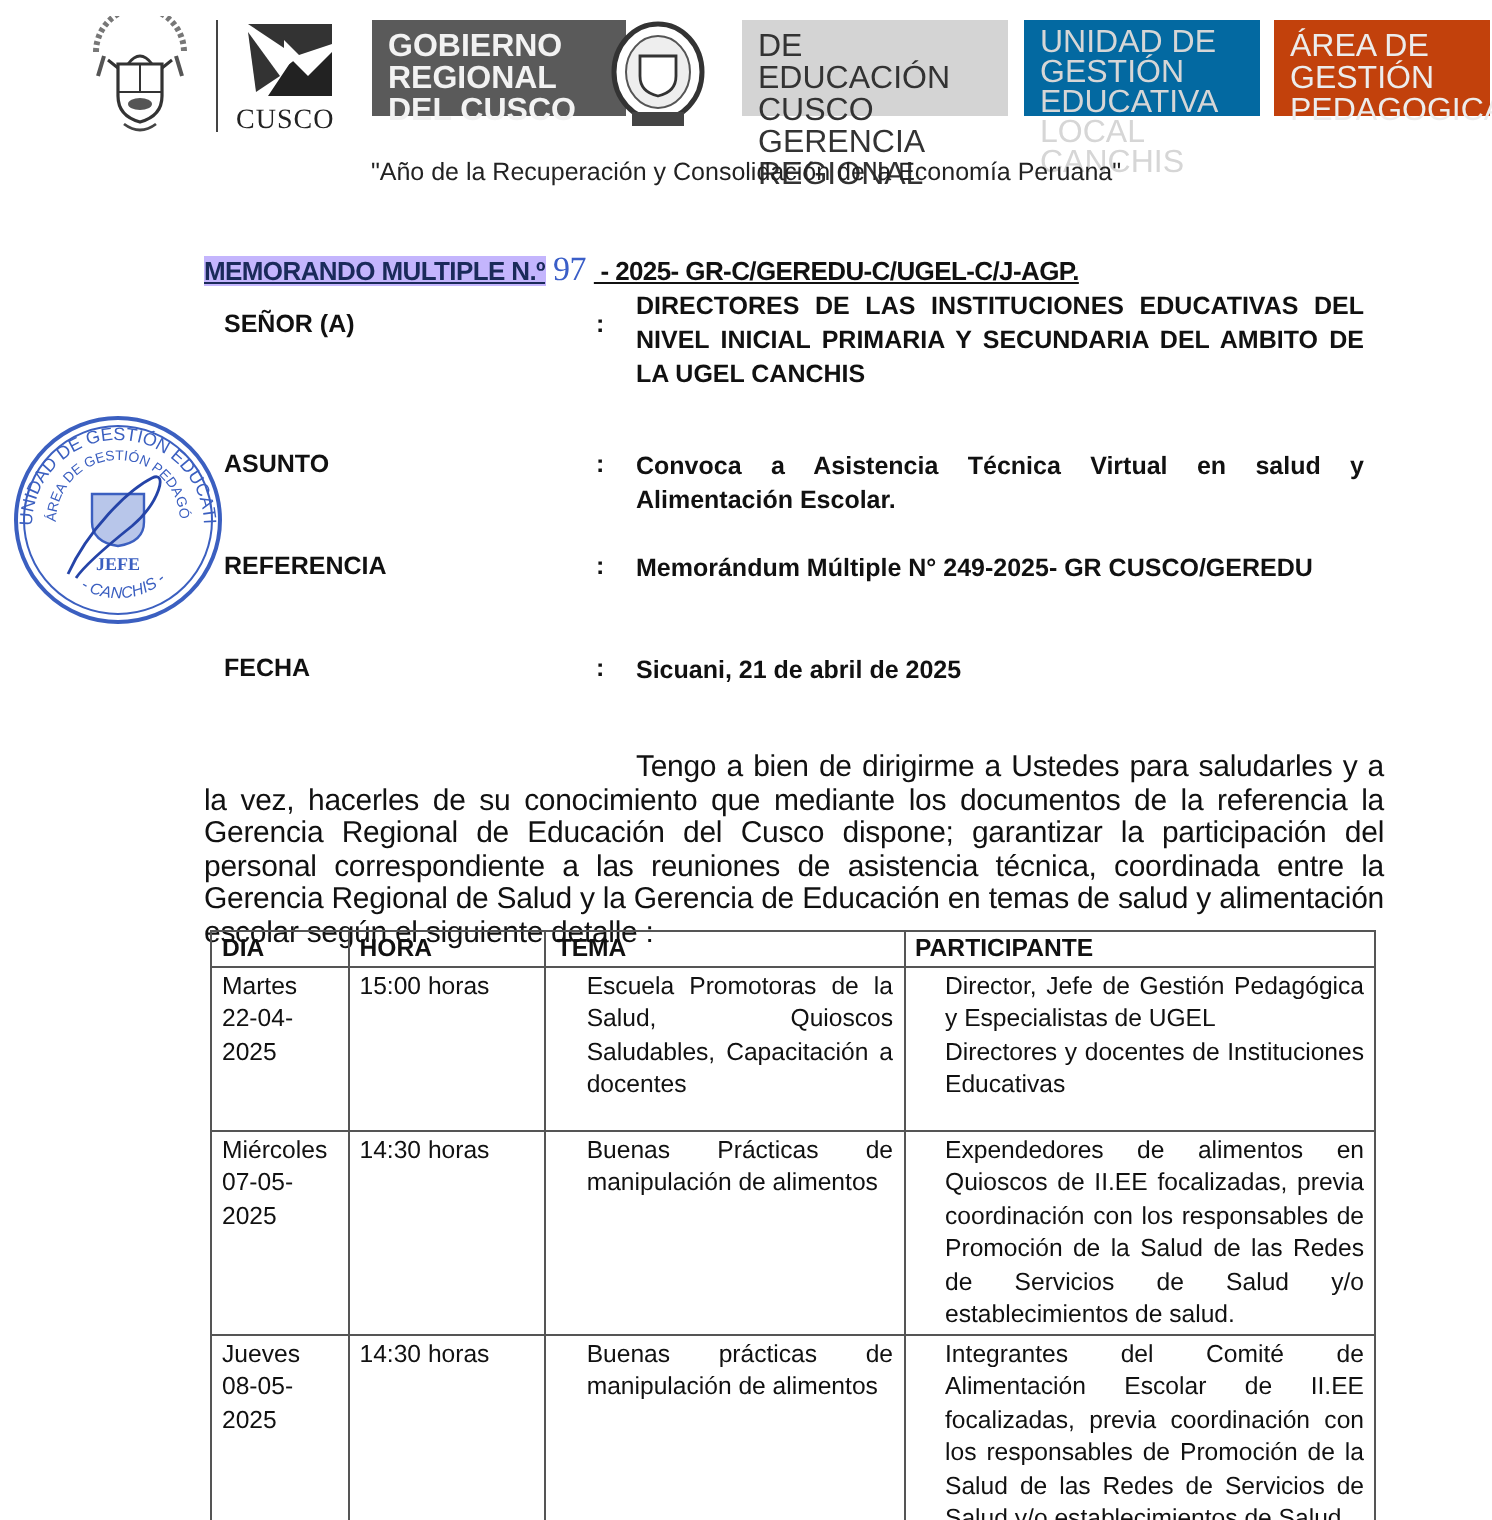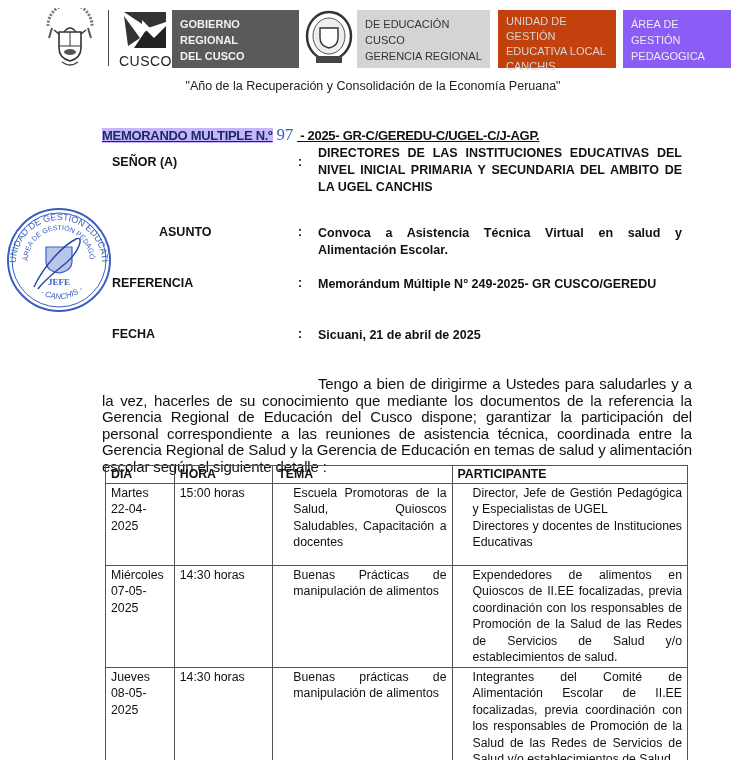--- a/index.html
+++ b/index.html
@@ -4,28 +4,28 @@
 <style>
   html, body { margin: 0; padding: 0; background: #ffffff; }
   body { width: 746px; height: 760px; position: relative; overflow: hidden;
          font-family: "Liberation Sans", sans-serif; color: #111; }
   .abs { position: absolute; }
 
   
   .coat { left: 42px; top: 8px; width: 56px; height: 60px; }
   .vline { left: 108px; top: 10px; width: 1px; height: 56px; background: #444; }
   .cusco-logo { left: 120px; top: 8px; width: 50px; height: 58px; }
-  .cusco-word { left: 118px; top: 53px; width: 54px; text-align: right; font-family: Liberation Sans, sans-serif; font-size: 14px; letter-spacing: 0.5px; color: #222; }
-  .hbox { position: absolute; top: 10px; height: 58px; box-sizing: border-box; padding: 6px 8px;
-          font-size: 11px; line-height: 16px; font-weight: bold; }
+  .cusco-word { left: 118px; top: 53px; width: 54px; text-align: left; font-family: Liberation Serif, serif; font-size: 14px; letter-spacing: 0.5px; color: #222; }
+  .hbox { position: absolute; top: 10px; height: 48px; box-sizing: border-box; padding: 6px 8px;
+          font-size: 16px; line-height: 16px; font-weight: bold; margin-left: 14px; }
   .box-gob { left: 172px; width: 127px; background: #5a5a5a; color: #f2f2f2; }
   .seal { left: 304px; top: 10px; width: 50px; height: 56px; }
   .box-ger { left: 357px; width: 133px; background: #d4d4d4; color: #333; font-weight: normal; }
-  .box-ugel { left: 498px; width: 118px; background: #c2410c; color: #d6d6d6; font-weight: normal; }
-  .box-area { left: 623px; width: 108px; background: #8b5cf6; color: #ececec; font-weight: normal; }
+  .box-ugel { left: 498px; width: 118px; background: #0369a1; color: #d6d6d6; font-weight: normal; }
+  .box-area { left: 623px; width: 108px; background: #c2410c; color: #ececec; font-weight: normal; }
   .motto { left: 0; width: 746px; top: 79px; text-align: center; font-size: 12.5px; color: #222; }
 
   
   .memo-title { left: 102px; top: 125px; font-size: 13px; font-weight: bold; letter-spacing: -0.3px; }
   .memo-title .hl { background: #c4b5fd; text-decoration: underline; color: #1a2a5a; }
   .memo-title .num { font-family: "Liberation Serif", serif; font-weight: normal; color: #3a5ec8; font-size: 17px; padding: 0 4px; }
   .memo-title .rest { text-decoration: underline; }
 
   
   .label { position: absolute; left: 112px; font-size: 12.5px; font-weight: bold; }
@@ -103,21 +103,21 @@
 <div class="abs motto">"Año de la Recuperación y Consolidación de la Economía Peruana"</div>
 
 <div class="abs memo-title">
   <span class="hl">MEMORANDO MULTIPLE N.º</span><span class="num">97</span><span class="rest"> - 2025- GR-C/GEREDU-C/UGEL-C/J-AGP.</span>
 </div>
 
 <div class="label" style="top:155px;text-align:center;">SEÑOR (A)</div>
 <div class="colon" style="top:155px;">:</div>
 <div class="value" style="top:145px;">DIRECTORES DE LAS INSTITUCIONES EDUCATIVAS DEL NIVEL INICIAL PRIMARIA Y SECUNDARIA DEL AMBITO DE LA UGEL CANCHIS</div>
 
-<div class="label" style="top:225px;margin-left:47px;">ASUNTO</div>
+<div class="label" style="top:225px;">ASUNTO</div>
 <div class="colon" style="top:225px;">:</div>
 <div class="value" style="top:225px;">Convoca a Asistencia Técnica Virtual en salud y Alimentación Escolar.</div>
 
 <div class="label" style="top:276px;">REFERENCIA</div>
 <div class="colon" style="top:276px;">:</div>
 <div class="value" style="top:276px;">Memorándum Múltiple N° 249-2025- GR CUSCO/GEREDU</div>
 
 <div class="label" style="top:327px;">FECHA</div>
 <div class="colon" style="top:327px;">:</div>
 <div class="value" style="top:327px;">Sicuani, 21 de abril de 2025</div>

